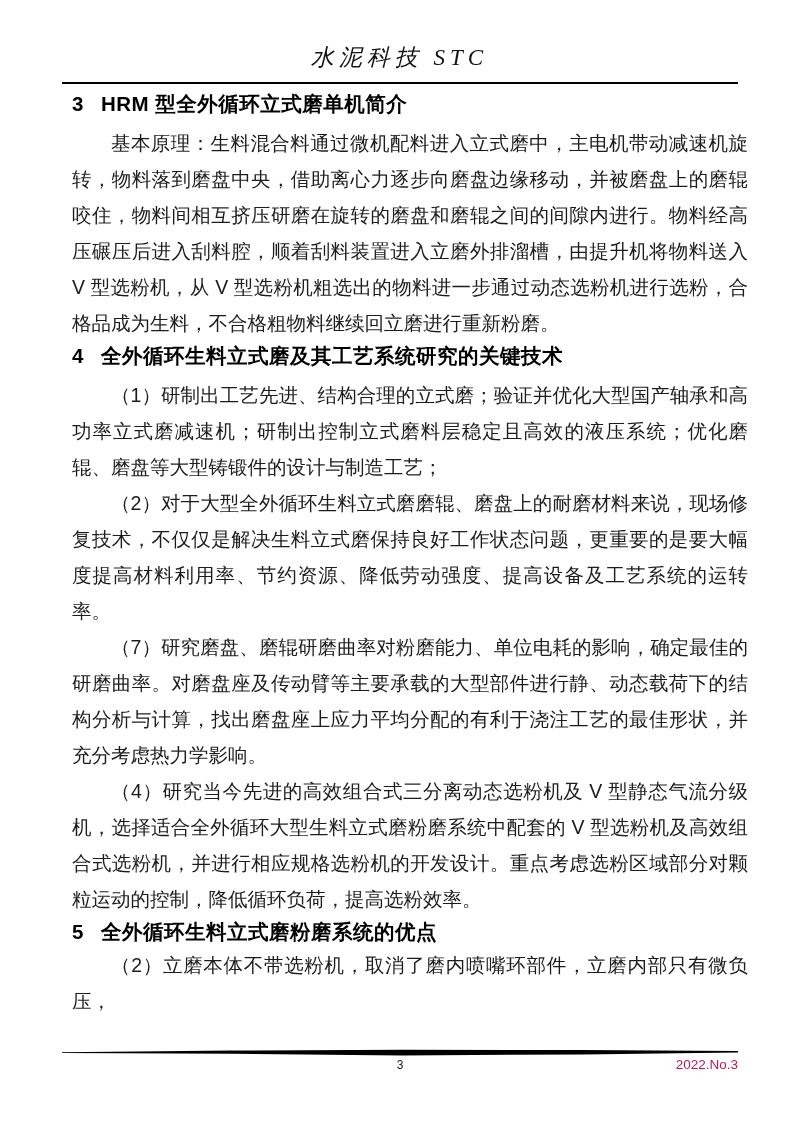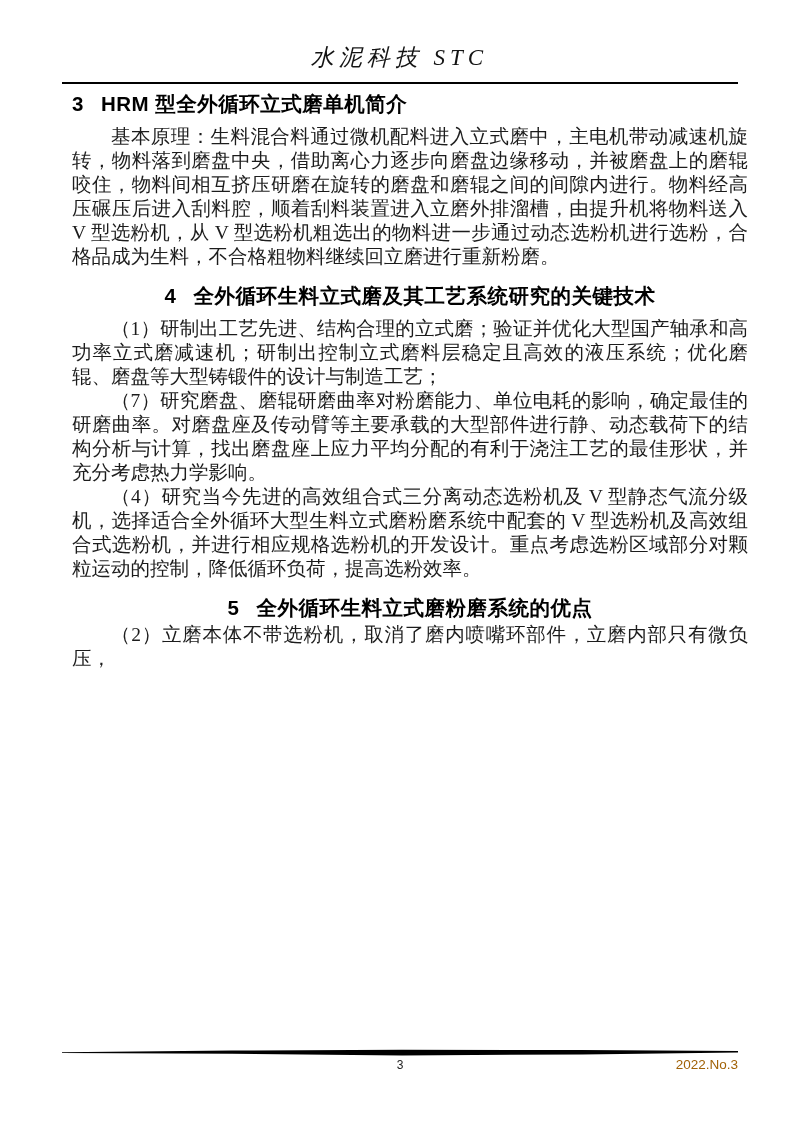--- a/index.html
+++ b/index.html
@@ -49,28 +49,27 @@
     font-weight: bold;
     font-size: 20.5px;
     line-height: 30px;
     color: #000000;
     letter-spacing: 0.5px;
   }
   .section-heading .sec-num {
     margin-right: 17px;
   }
   .section-heading.mid {
-    margin-top: 12px;
-    text-align: center;
+    margin-top: 0;
   }
   .body-para {
     margin: 0;
-    font-family: Liberation Serif, serif;
+    font-family: Liberation Sans, sans-serif;
     font-size: 19.5px;
-    line-height: 24px;
+    line-height: 36px;
     text-align: justify;
     text-indent: 2em;
     color: #1c1c1c;
   }
   .body-para.after-heading {
     margin-top: 6px;
   }
   .footer {
     position: absolute;
     top: 1049px;
@@ -91,41 +90,42 @@
     font-family: "Liberation Sans", "DejaVu Sans", sans-serif;
     font-size: 12px;
     color: #222222;
   }
   .footer-issue {
     position: absolute;
     top: 8px;
     right: 0;
     font-family: "Liberation Sans", "DejaVu Sans", sans-serif;
     font-size: 13.5px;
-    color: #a16207;
+    color: #be185d;
   }
 </style>
 </head>
 <body>
 
 <div class="page">
 
   <div class="journal-title">水泥科技 STC</div>
 
   <div class="header-rule"></div>
 
   <div class="content">
 
     <h2 class="section-heading"><span class="sec-num">3</span><span>HRM 型全外循环立式磨单机简介</span></h2>
 
     <p class="body-para after-heading">基本原理：生料混合料通过微机配料进入立式磨中，主电机带动减速机旋转，物料落到磨盘中央，借助离心力逐步向磨盘边缘移动，并被磨盘上的磨辊咬住，物料间相互挤压研磨在旋转的磨盘和磨辊之间的间隙内进行。物料经高压碾压后进入刮料腔，顺着刮料装置进入立磨外排溜槽，由提升机将物料送入 V 型选粉机，从 V 型选粉机粗选出的物料进一步通过动态选粉机进行选粉，合格品成为生料，不合格粗物料继续回立磨进行重新粉磨。</p>
 
     <h2 class="section-heading mid"><span class="sec-num">4</span><span>全外循环生料立式磨及其工艺系统研究的关键技术</span></h2>
 
     <p class="body-para after-heading">（1）研制出工艺先进、结构合理的立式磨；验证并优化大型国产轴承和高功率立式磨减速机；研制出控制立式磨料层稳定且高效的液压系统；优化磨辊、磨盘等大型铸锻件的设计与制造工艺；</p>
+    <p class="body-para">（2）对于大型全外循环生料立式磨磨辊、磨盘上的耐磨材料来说，现场修复技术，不仅仅是解决生料立式磨保持良好工作状态问题，更重要的是要大幅度提高材料利用率、节约资源、降低劳动强度、提高设备及工艺系统的运转率。</p>
     <p class="body-para">（7）研究磨盘、磨辊研磨曲率对粉磨能力、单位电耗的影响，确定最佳的研磨曲率。对磨盘座及传动臂等主要承载的大型部件进行静、动态载荷下的结构分析与计算，找出磨盘座上应力平均分配的有利于浇注工艺的最佳形状，并充分考虑热力学影响。</p>
     <p class="body-para">（4）研究当今先进的高效组合式三分离动态选粉机及 V 型静态气流分级机，选择适合全外循环大型生料立式磨粉磨系统中配套的 V 型选粉机及高效组合式选粉机，并进行相应规格选粉机的开发设计。重点考虑选粉区域部分对颗粒运动的控制，降低循环负荷，提高选粉效率。</p>
 
     <h2 class="section-heading mid"><span class="sec-num">5</span><span>全外循环生料立式磨粉磨系统的优点</span></h2>
 
     <p class="body-para">（2）立磨本体不带选粉机，取消了磨内喷嘴环部件，立磨内部只有微负压，</p>
 
   </div>
 
   <div class="footer">

